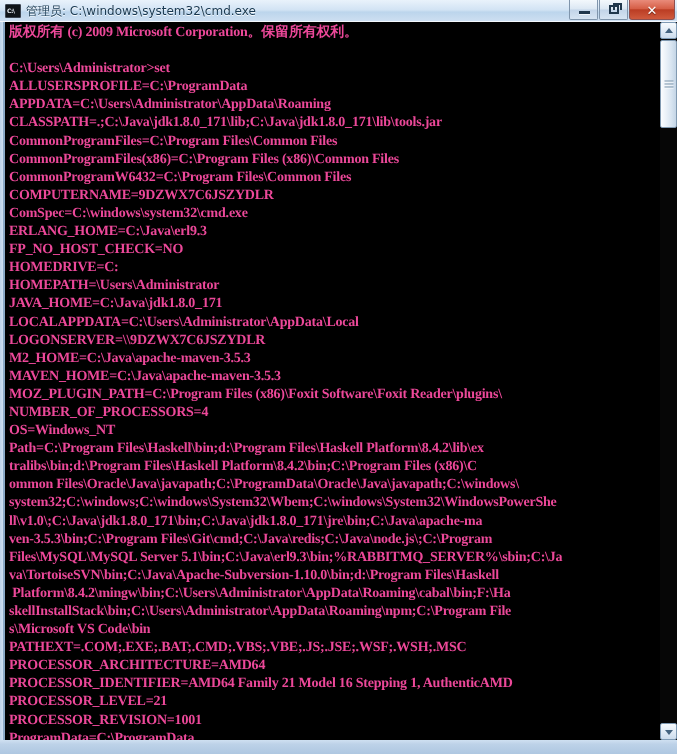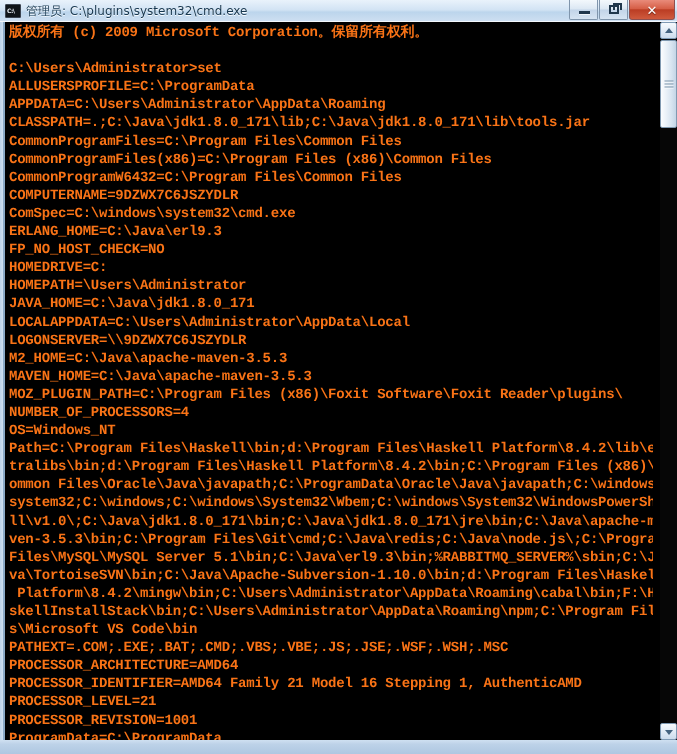--- a/index.html
+++ b/index.html
@@ -154,22 +154,22 @@
     background: #000000;
     box-sizing: border-box;
     border-left: 2px solid #8aa9c6;
     overflow: hidden;
   }
   .console-text {
     position: absolute;
     left: 4px;
     top: 2px;
     width: 644px;
-    color: #f97316;
-    font-family: Liberation Mono, monospace;
+    color: #ec4899;
+    font-family: Liberation Serif, serif;
     font-size: 14px;
     line-height: 18.1px;
     white-space: pre;
     letter-spacing: -0.22px;
     overflow: hidden;
     font-weight: bold;
     text-rendering: geometricPrecision;
   }
   .console-text .ln { display: block; height: 18.1px; }
 
@@ -263,21 +263,21 @@
 </style>
 </head>
 <body>
 
 <div class="window">
 
   <div class="titlebar">
     <div class="title-icon">
       <span class="glyph">C:\</span>
     </div>
-    <div class="title-text">管理员: C:\plugins\system32\cmd.exe</div>
+    <div class="title-text">管理员: C:\windows\system32\cmd.exe</div>
 
     <div class="caption-buttons">
       <div class="cap-btn cap-min">
         <span class="min-bar"></span>
       </div>
       <div class="cap-btn cap-max">
         <span class="restore-box"></span>
       </div>
       <div class="cap-btn cap-close">
         <span class="cap-glyph">✕</span>

